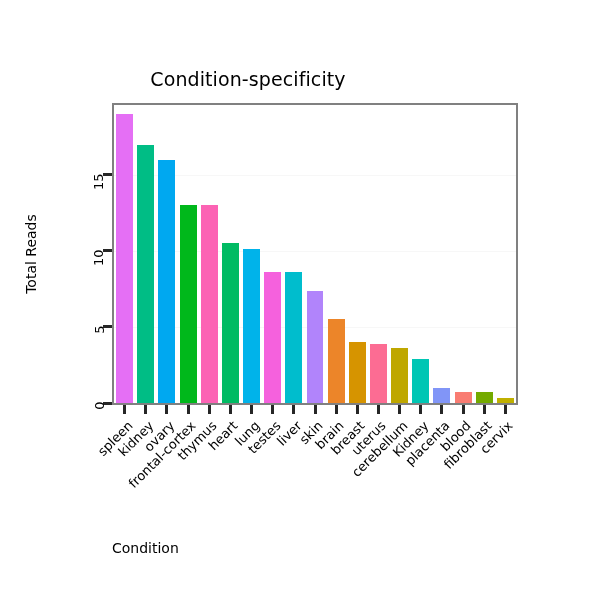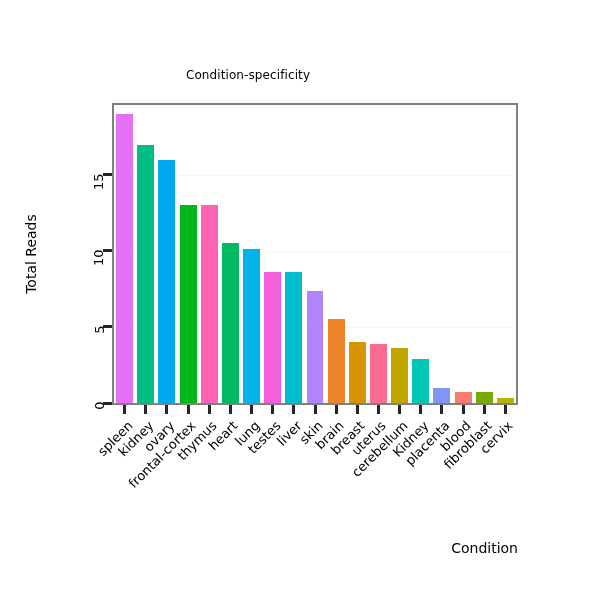--- a/index.html
+++ b/index.html
@@ -20,21 +20,21 @@
     height: 600px;
   }
 
   
   #chart-title {
     position: absolute;
     left: 0;
     top: 68px;
     width: 496px;
     text-align: center;
-    font-size: 12px;
+    font-size: 19px;
     color: #000000;
     letter-spacing: 0.1px;
   }
 
   
   #plot-panel {
     position: absolute;
     left: 112px;
     top: 103px;
     width: 406px;
@@ -137,21 +137,21 @@
     white-space: nowrap;
     transform: rotate(-45deg);
     transform-origin: 100% 0%;
     text-align: right;
   }
   #x-axis-title {
     position: absolute;
     left: 112px;
     top: 540px;
     width: 406px;
-    text-align: right;
+    text-align: left;
     font-size: 14px;
     color: #000000;
   }
 </style>
 </head>
 <body>
 
 <div id="chart-root">
 
   <div id="chart-title">Condition-specificity</div>

